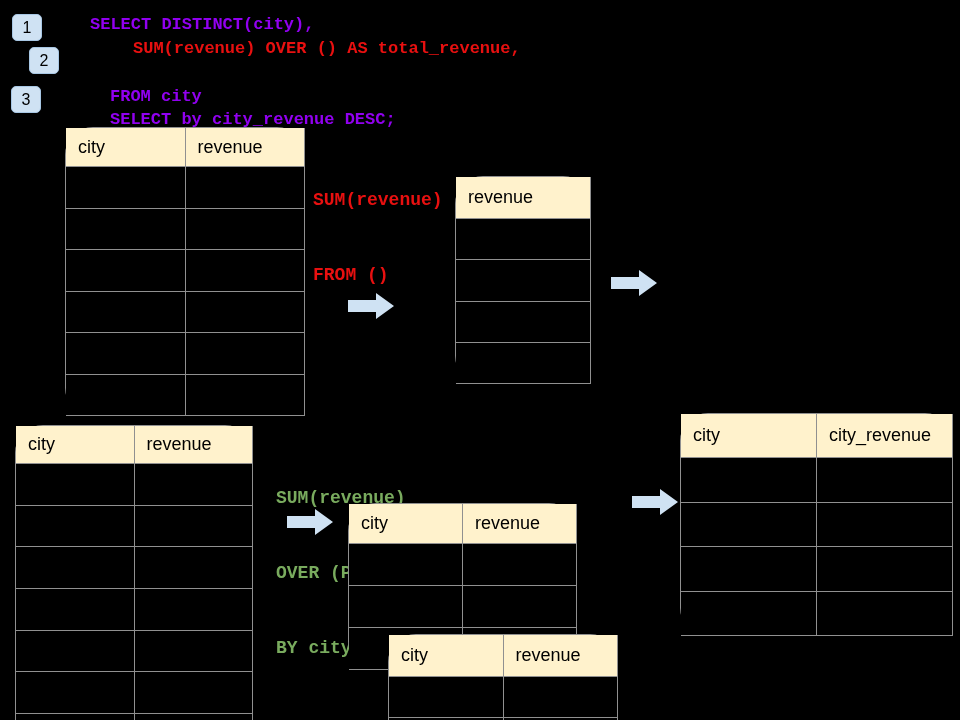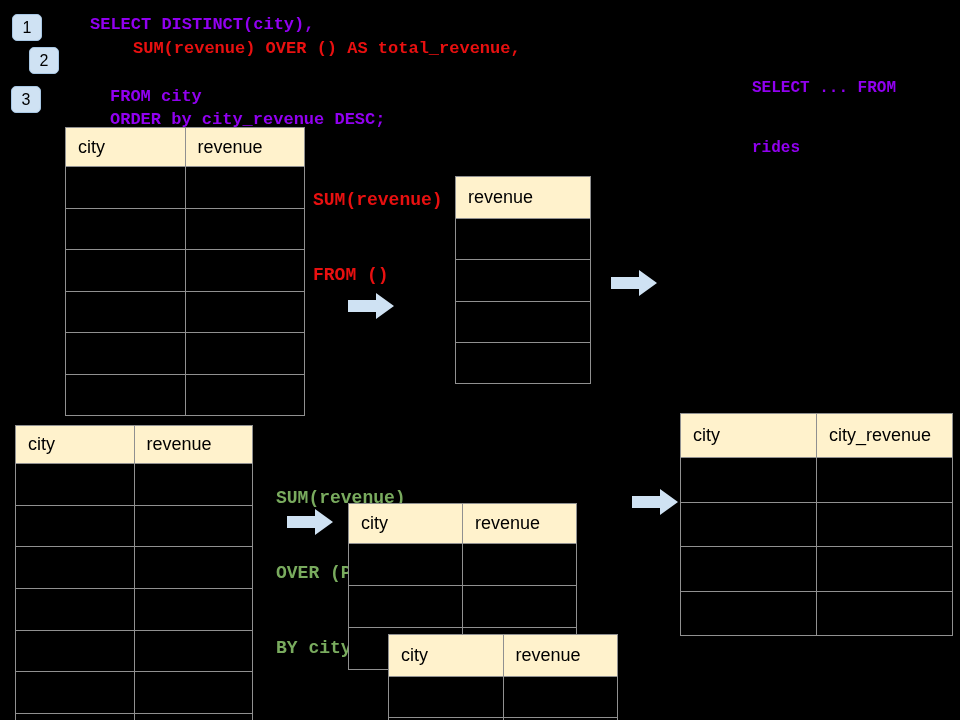--- a/index.html
+++ b/index.html
@@ -18,21 +18,21 @@
   .c-red{color:var(--code-red,#e81010);}
   .c-green{color:var(--code-green,#79ab5e);}
 
   
   .badge{position:absolute;width:30px;height:27px;background:var(--badge-bg,#cfe2f3);
          border:1px solid #a8c7e4;border-radius:5px;color:#000;font-size:16px;
          display:flex;align-items:center;justify-content:center;box-sizing:border-box;}
 
   
   .dtable{position:absolute;border-top:1px solid var(--table-border,#909090);
-          border-left:1px solid var(--table-border,#909090);box-sizing:border-box;}
+          border-left:1px solid var(--table-border,#909090);box-sizing:border-box;border-radius:28px;}
   .thead{display:flex;}
   .trow{display:flex;}
   .tcell{flex:1 1 0;border-right:1px solid var(--table-border,#909090);
          border-bottom:1px solid var(--table-border,#909090);box-sizing:border-box;
          background:#000;}
   .th{background:var(--table-header-bg,#fff2cc);color:var(--header-text,#000);
       font-size:18px;display:flex;align-items:center;padding-left:12px;}
 
   
   .arrow{position:absolute;width:46px;height:26px;}
@@ -49,26 +49,22 @@
   <div class="badge" style="left:29px;top:47px;">
       <span>2</span>
     </div>
   <div class="badge" style="left:11px;top:86px;">
       <span>3</span>
     </div>
 
   <div class="code code-main c-purple" style="left:90px;top:13px;">SELECT DISTINCT(city),</div>
   <div class="code code-main c-red" style="left:133px;top:37px;">SUM(revenue) OVER () AS total_revenue,</div>
   <div class="code code-main c-purple" style="left:110px;top:85px;">FROM city</div>
-  <div class="code code-main c-purple" style="left:110px;top:108px;">ORDER by city_revenue DESC;</div>
-
-  <div class="code code-note c-purple" style="left:752px;top:38px;">
-    <span style="display:block;">SELECT ... FROM</span>
-    <span style="display:block;">rides</span>
-  </div>
+  <div class="code code-main c-purple" style="left:110px;top:108px;">SELECT by city_revenue DESC;</div>
+
 
   <div class="code code-label c-red" style="left:313px;top:138px;line-height:25px;">
     <span>SUM(revenue)</span>
     <span>FROM ()</span>
   </div>
 
   <div class="code code-label c-green" style="left:276px;top:436px;">
     <span>SUM(revenue)</span>
     <span>OVER (PARTITION</span>
     <span>BY city)</span>

